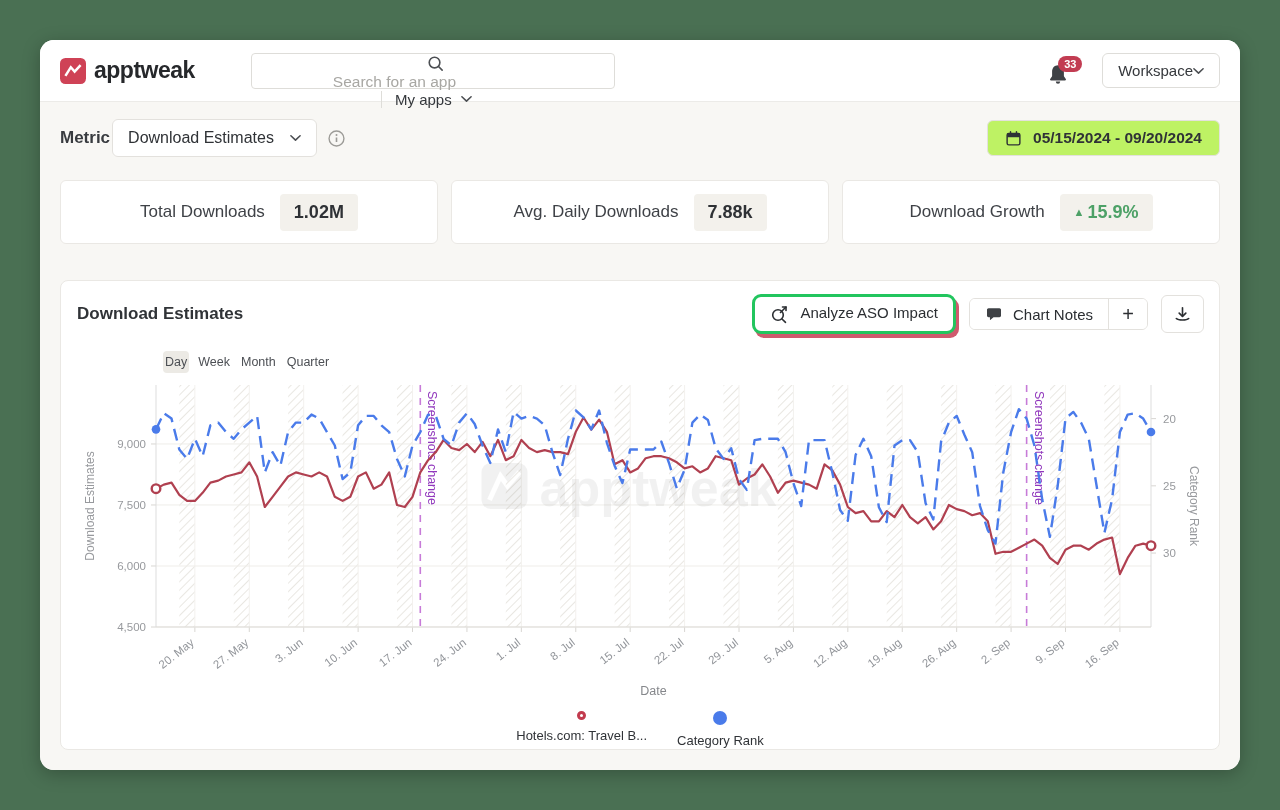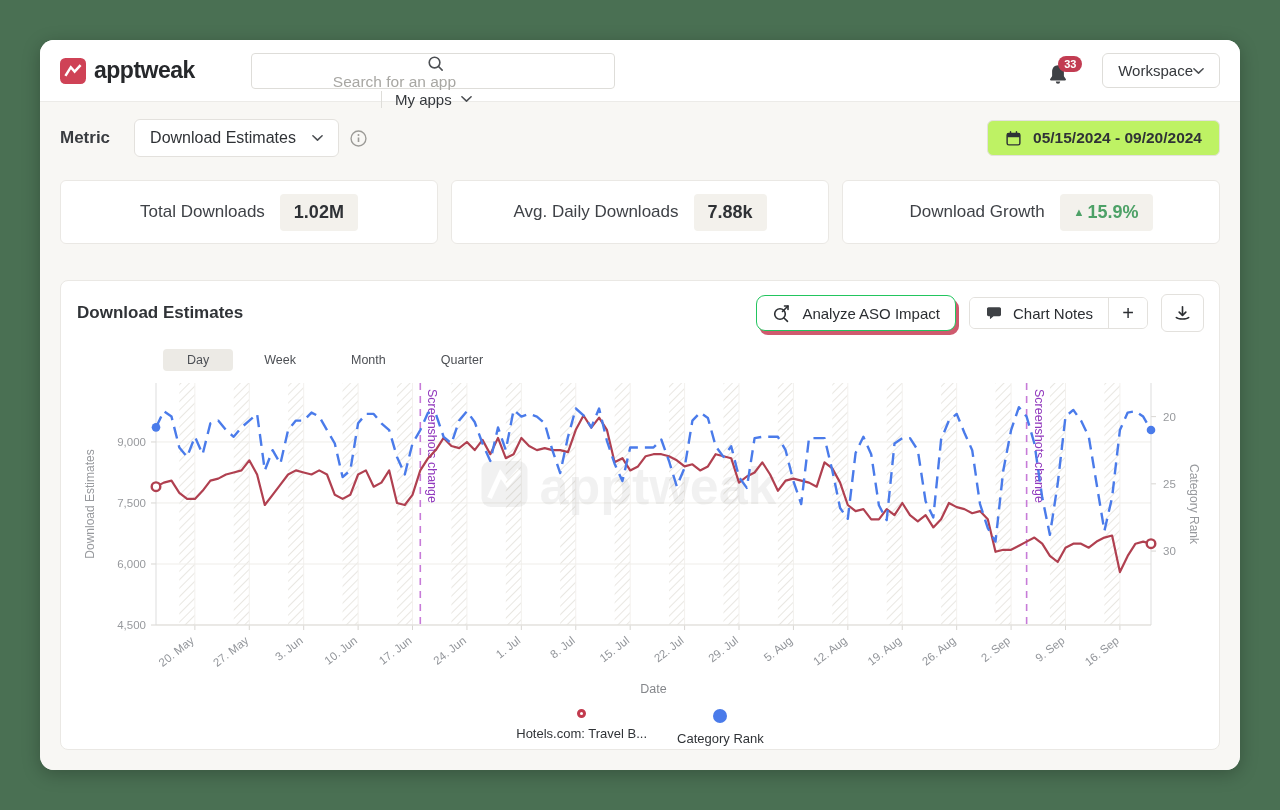--- a/index.html
+++ b/index.html
@@ -24,42 +24,42 @@
   .search-input { border:none; outline:none; flex:1; font-size:15.5px; color:#333; min-width:0; background:transparent; }
   .search-input::placeholder { color:#a8a7a3; }
   .myapps { display:flex; align-items:center; gap:9px; padding:0 13px; border-left:1px solid #deddd9; height:100%; font-size:15px; color:#35383c; cursor:pointer; white-space:nowrap; }
   .nav-right { margin-left:auto; display:flex; align-items:flex-end; gap:30px; }
   .bell-wrap { position:relative; cursor:pointer; width:26px; height:26px; }
   .badge { position:absolute; top:-6px; left:12px; background:#c23c52; color:#fff; font-size:11px; font-weight:bold; padding:2px 6px; border-radius:9px; line-height:1.1; }
   .workspace-btn { display:flex; align-items:center; gap:0; border:1px solid #deddd9; border-radius:6px; padding:8px 15px; font-size:15px; color:#35383c; background:#fff; cursor:pointer; }
   
   .content { background:#f8f7f4; height:668px; padding:16px 20px 0; }
   .metric-row { display:flex; align-items:center; height:40px; }
-  .metric-label { font-size:17px; font-weight:bold; color:#393c40; margin-right:24px; }
+  .metric-label { font-size:17px; font-weight:bold; color:#393c40; margin-right:2px; }
   .metric-select { display:flex; align-items:center; gap:16px; background:#fff; border:1px solid #e3e1dd; border-radius:6px; padding:9px 15px; font-size:16px; color:#2f3236; cursor:pointer; }
   .info-btn { margin-left:11px; display:flex; cursor:pointer; }
   .date-btn { margin-left:auto; display:flex; align-items:center; gap:11px; background:#bef264; border:1px solid #e3e1dd; border-radius:6px; padding:8px 17px; font-size:15.5px; font-weight:bold; color:#2f3236; cursor:pointer; }
   .stats-row { display:flex; gap:13px; margin-top:22px; }
   .stat-card { flex:1; background:#fff; border:1px solid #eae8e4; border-radius:6px; height:64px; display:flex; align-items:center; justify-content:center; gap:15px; }
   .stat-label { font-size:17px; color:#3f4247; }
   .stat-value { background:#f3f1ec; border-radius:4px; padding:8px 14px; font-size:18px; font-weight:bold; color:#2e3135; }
   .stat-value.green { color:#4da167; display:flex; align-items:center; gap:3px; }
   .stat-value .arrow { font-size:11px; }
   
   .chart-card { margin-top:36px; background:#fff; border:1px solid #eae8e4; border-radius:8px; height:470px; }
   .chart-header { display:flex; align-items:center; padding:13px 15px 0 16px; }
   .chart-title { font-size:17px; font-weight:bold; color:#303337; }
   .header-actions { margin-left:auto; display:flex; align-items:center; gap:13px; }
-  .analyze-btn { display:flex; gap:10px; align-items:center; padding:7px 15px; background:#fff; border:1px solid #22c55e; border-radius:9px; font-size:15px; color:#2b2e32; cursor:pointer; box-shadow:3px 4px 0 #cf5a6e; }
+  .analyze-btn { display:flex; gap:10px; align-items:flex-start; padding:7px 15px; background:#fff; border:3px solid #22c55e; border-radius:9px; font-size:15px; color:#2b2e32; cursor:pointer; box-shadow:3px 4px 0 #cf5a6e; }
   .notes-group { display:flex; align-items:stretch; border:1px solid #e3e1dd; border-radius:6px; background:#fff; height:32px; overflow:hidden; }
   .notes-btn { display:flex; gap:10px; align-items:center; padding:0 15px; font-size:15px; color:#2b2e32; cursor:pointer; background:#fff; border:none; }
   .plus-btn { border:none; border-left:1px solid #e3e1dd; width:39px; font-size:20px; color:#2b2e32; background:#fff; cursor:pointer; }
   .download-btn { border:1px solid #e3e1dd; border-radius:6px; width:43px; height:38px; display:flex; align-items:center; justify-content:center; background:#fff; cursor:pointer; }
   .tabs { display:flex; gap:7px; margin:17px 0 0 102px; font-size:12.5px; color:#4c4f54; align-items:center; }
-  .tab { padding:4px 24px; border-radius:4px; cursor:pointer; }
+  .tab { padding:4px 2px; border-radius:4px; cursor:pointer; }
   .tab.active { background:#eceae5; }
   .chart-svg { display:block; margin-top:4px; }
   .legend { display:flex; justify-content:center; gap:30px; font-size:13px; color:#303337; margin-top:2px; }
   .legend-item { display:flex; align-items:center; gap:8px; cursor:pointer;flex-direction:column; }
   .lg-ring { width:9px; height:9px; border:3px solid #c23b4e; border-radius:50%; }
   .lg-dot { width:14px; height:14px; background:#4a7bea; border-radius:50%; }
 </style>
 </head>
 <body>
 

